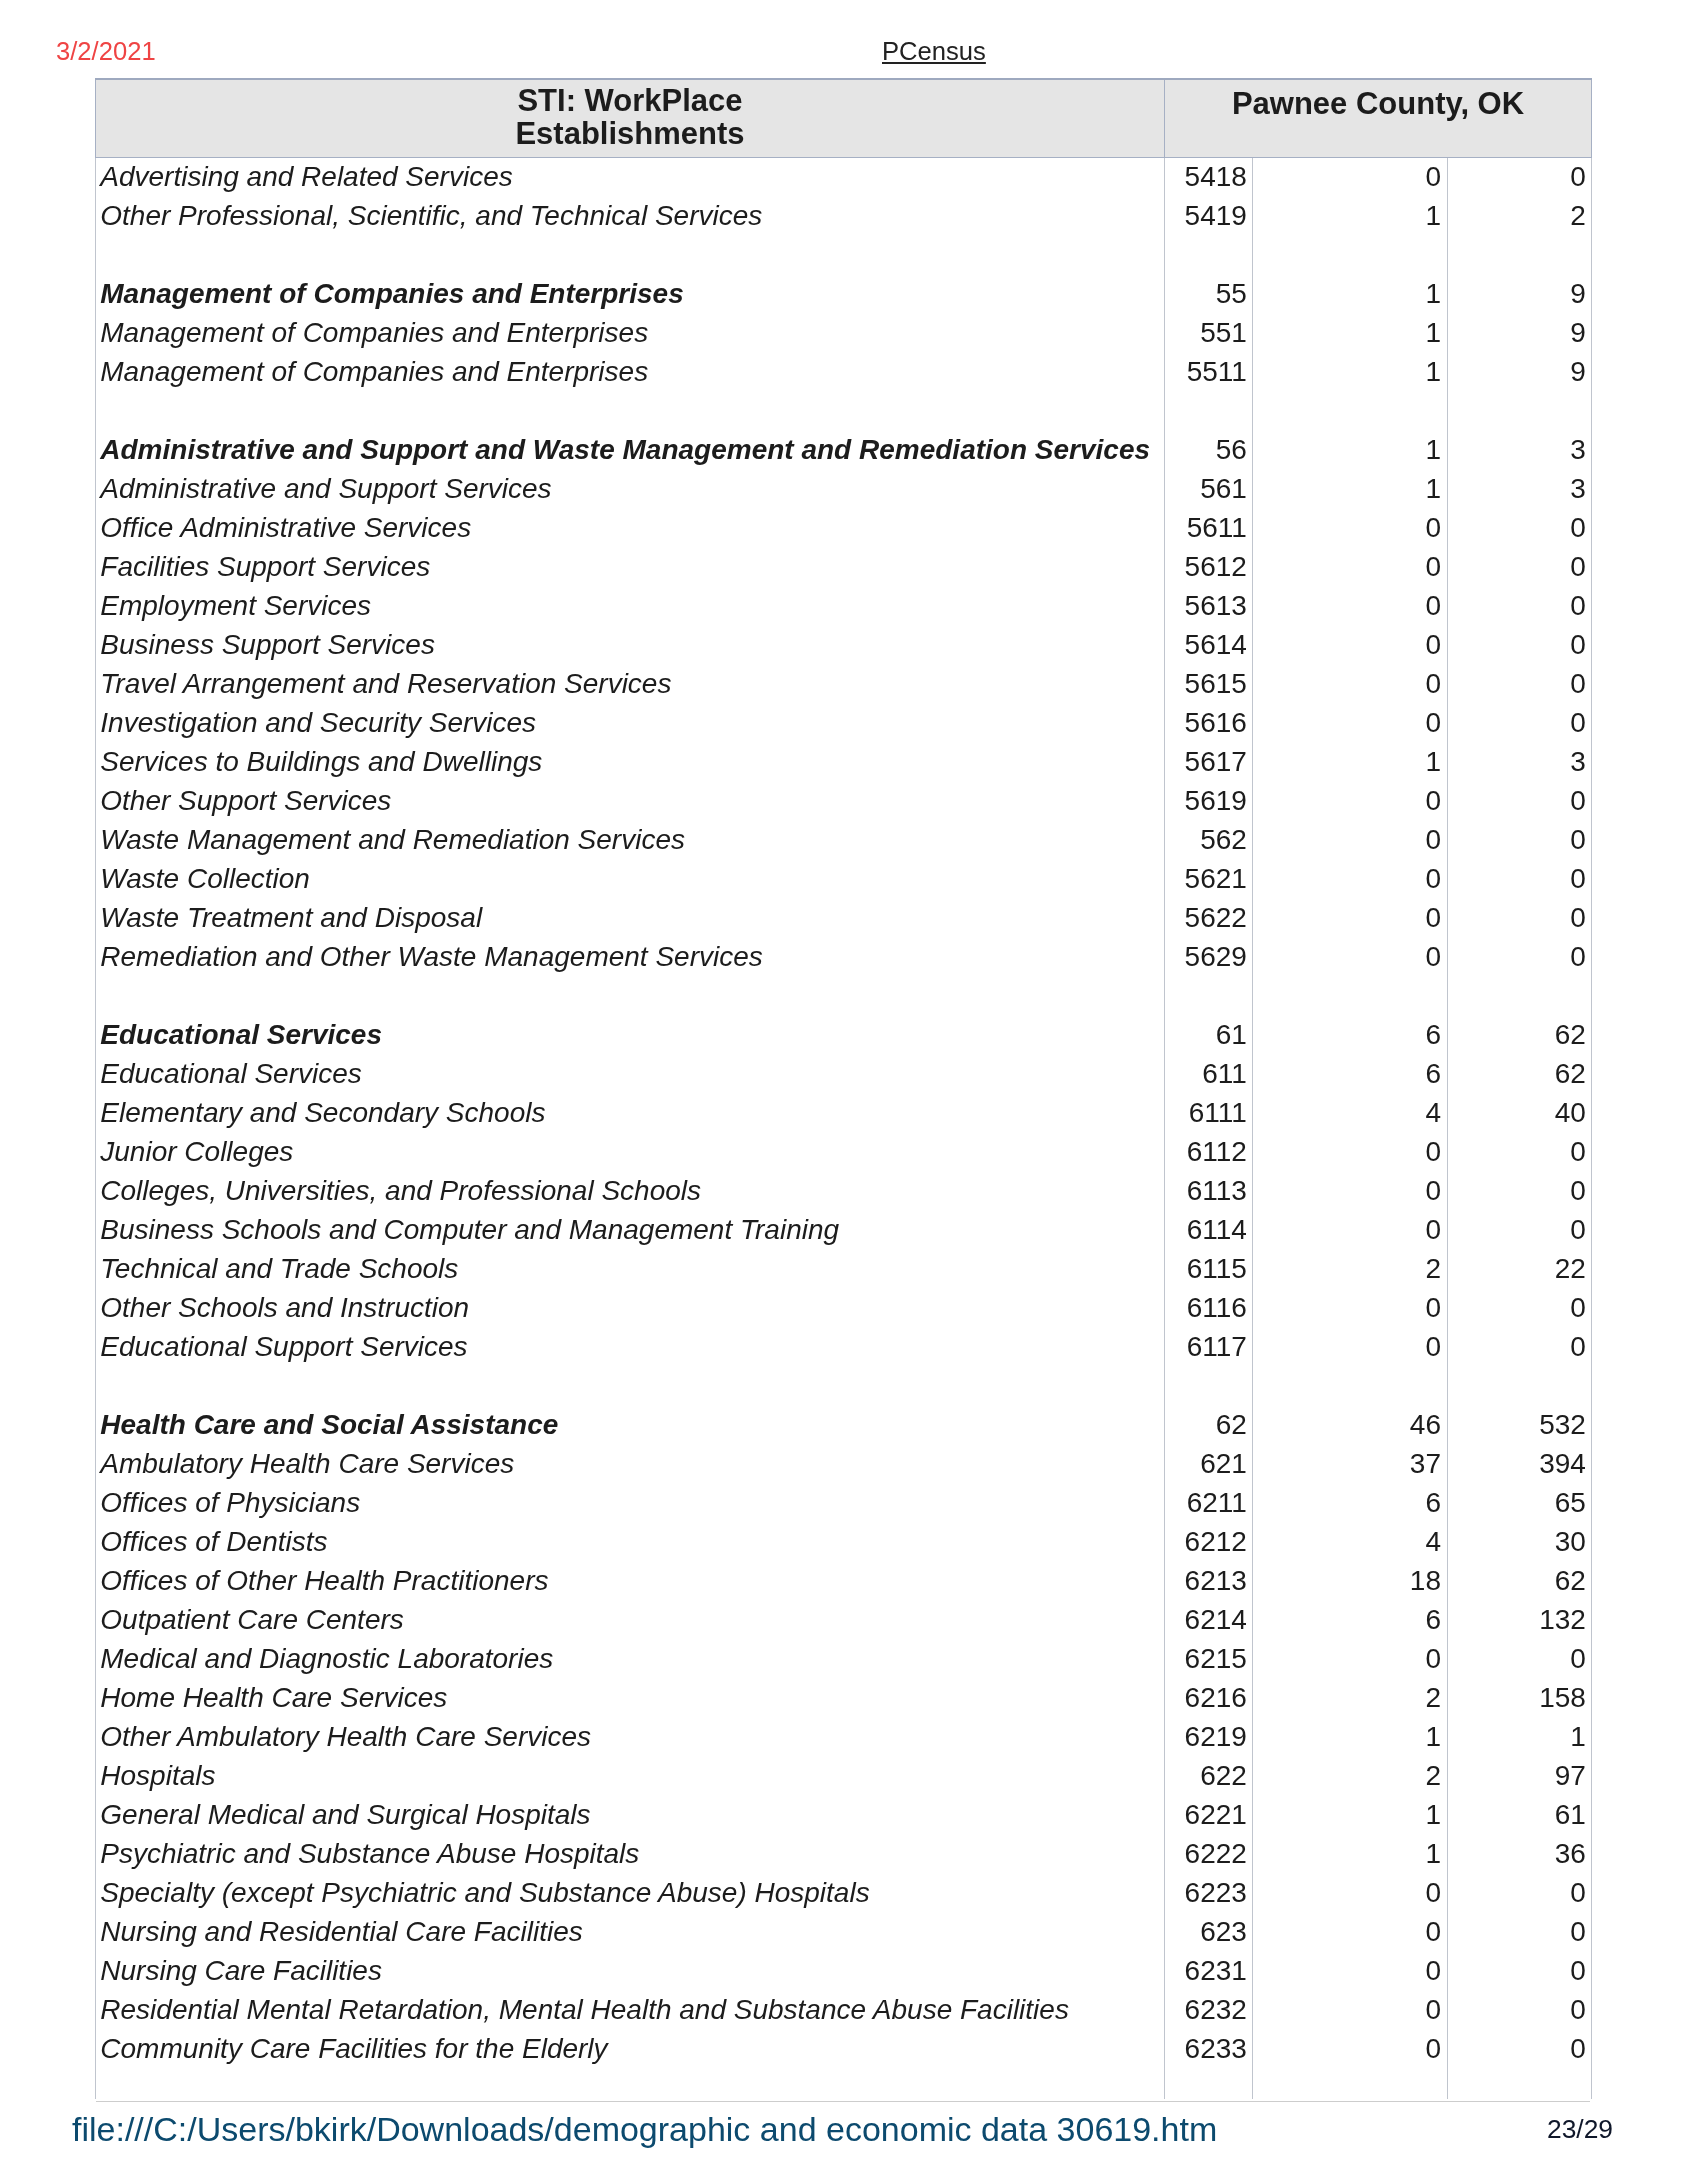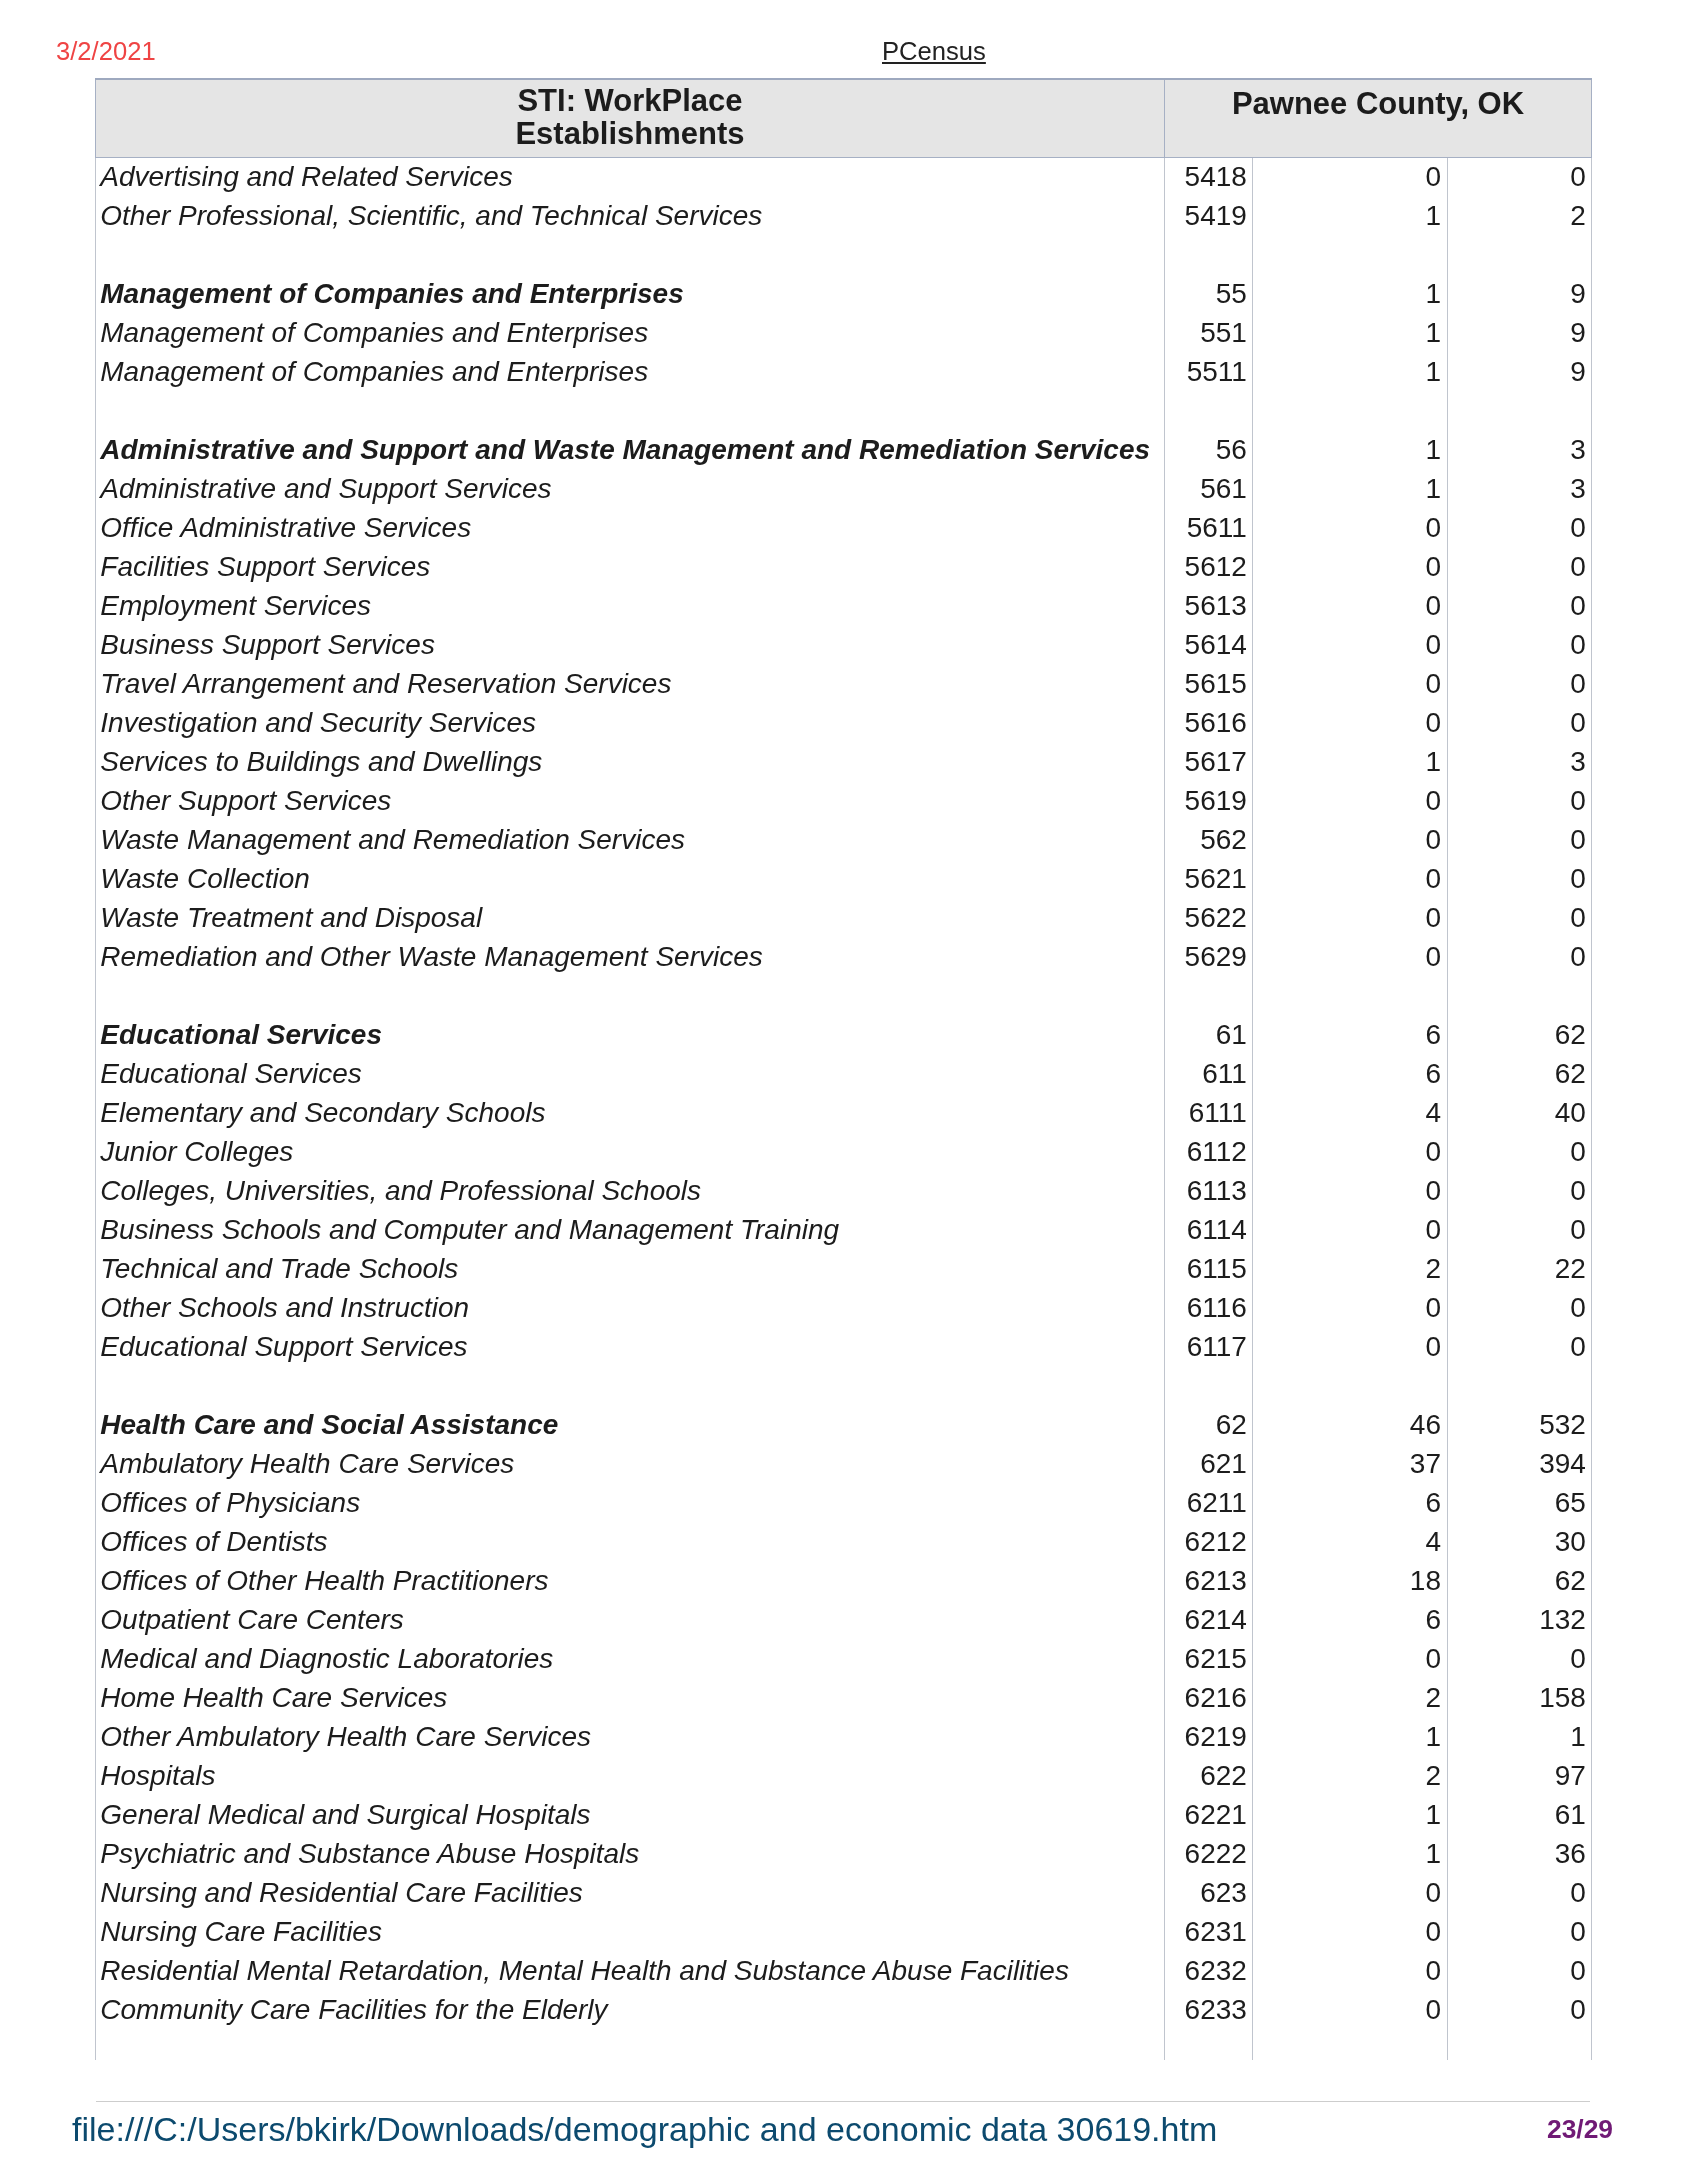--- a/index.html
+++ b/index.html
@@ -78,21 +78,21 @@
     position:absolute;left:96px;top:2101px;
     width:1494px;height:0;
     border-top:1.7px solid #cdcdcd;
   }
   .footer-url{
     position:absolute;left:72px;top:2114px;
     font-size:34px;line-height:31px;color:#0c4a6e;
   }
   .footer-page{
     position:absolute;right:72px;top:2114px;
-    font-size:26.4px;line-height:31px;color:#701a75;font-weight:bold;
+    font-size:26.4px;line-height:31px;color:#0f172a;
   }
 </style>
 </head>
 <body>
 
 <div class="print-date">3/2/2021</div>
 <div class="print-title">PCensus</div>
 
 <table class="report">
   <colgroup>
@@ -369,20 +369,26 @@
         <td class="c2">1</td>
         <td class="c3">61</td>
       </tr>
       <tr>
         <td class="c0">Psychiatric and Substance Abuse Hospitals</td>
         <td class="c1">6222</td>
         <td class="c2">1</td>
         <td class="c3">36</td>
       </tr>
       <tr>
+        <td class="c0">Specialty (except Psychiatric and Substance Abuse) Hospitals</td>
+        <td class="c1">6223</td>
+        <td class="c2">0</td>
+        <td class="c3">0</td>
+      </tr>
+      <tr>
         <td class="c0">Nursing and Residential Care Facilities</td>
         <td class="c1">623</td>
         <td class="c2">0</td>
         <td class="c3">0</td>
       </tr>
       <tr>
         <td class="c0">Nursing Care Facilities</td>
         <td class="c1">6231</td>
         <td class="c2">0</td>
         <td class="c3">0</td>

